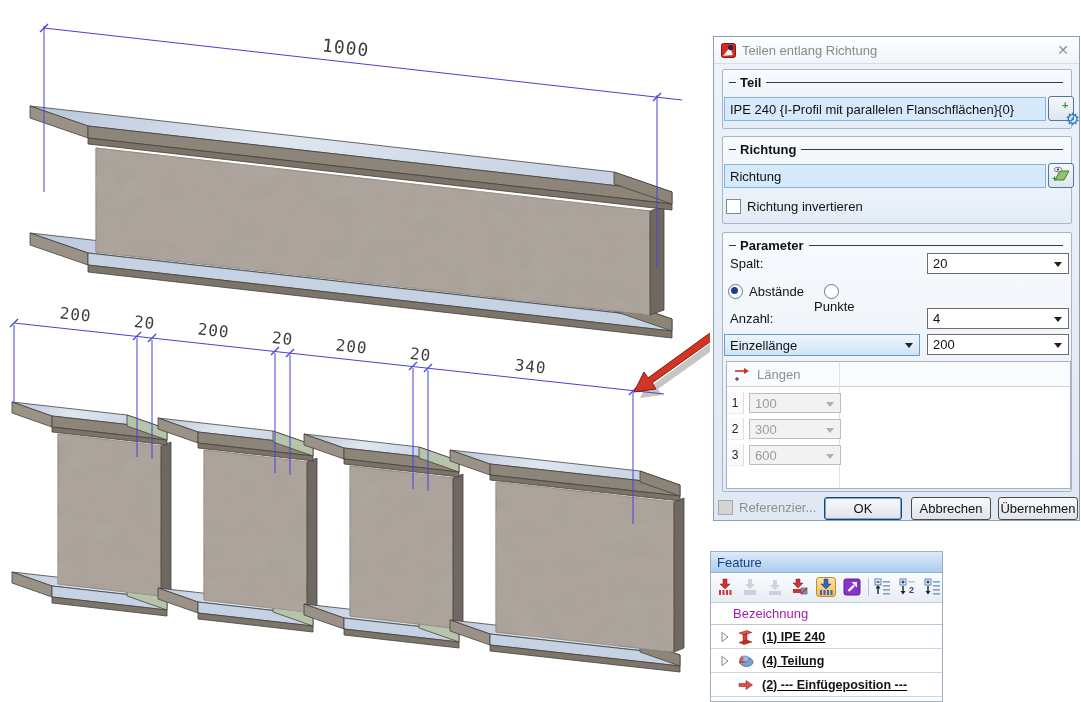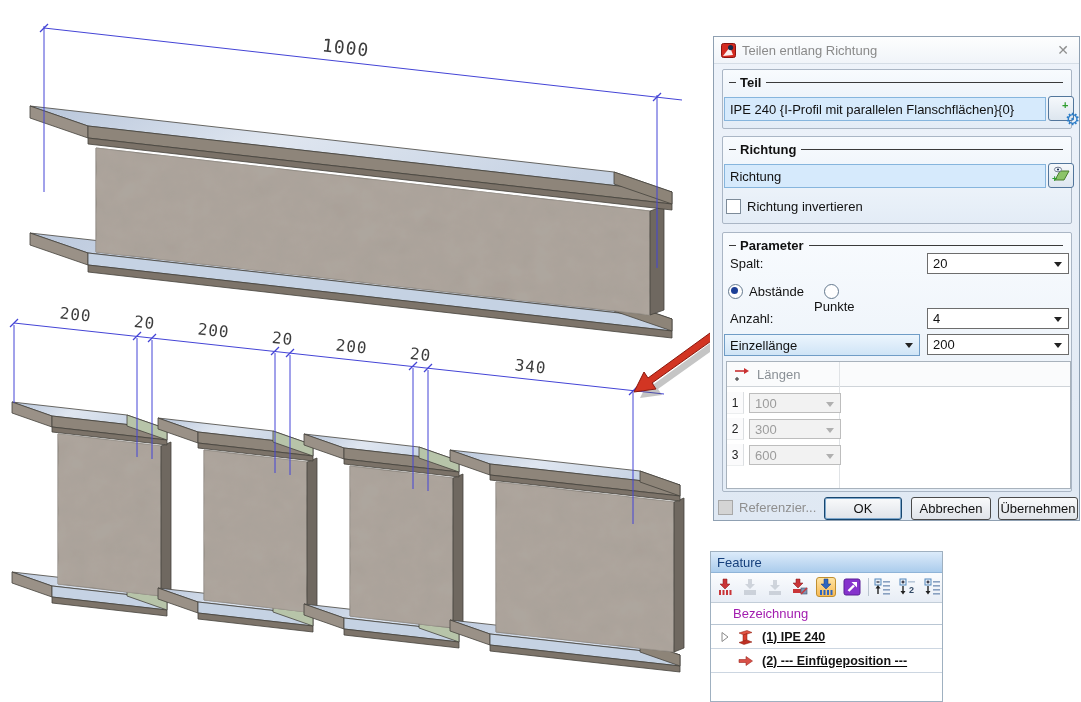--- a/index.html
+++ b/index.html
@@ -442,20 +442,32 @@
       <polygon points="3,1.5 9,6 3,10.5" fill="#fff" stroke="#8a8a8a"></polygon>
     </svg>
     <svg class="ficon" viewBox="0 0 17 16">
       <polygon points="2,4 10,1.5 15,3.5 7,6" fill="#e05545" stroke="#8a1808" stroke-width="0.5"></polygon>
       <polygon points="6,6 10,4.5 10,11 6,12.5" fill="#d8402f" stroke="#8a1808" stroke-width="0.5"></polygon>
       <polygon points="2,13.5 10,11 15,13 7,15.5" fill="#c03024" stroke="#8a1808" stroke-width="0.5"></polygon>
     </svg>
     <span class="ftext">(1) IPE 240</span>
   </div>
   <div class="frow">
+    <svg class="exp" viewBox="0 0 12 12">
+      <polygon points="3,1.5 9,6 3,10.5" fill="#fff" stroke="#8a8a8a"></polygon>
+    </svg>
+    <svg class="ficon" viewBox="0 0 17 16">
+      <ellipse cx="9.5" cy="9" rx="6.5" ry="4.5" fill="#7a9fd0" stroke="#3a5f90" stroke-width="0.7"></ellipse>
+      <ellipse cx="7.5" cy="6" rx="4.5" ry="3" fill="#9ab8e0" stroke="#3a5f90" stroke-width="0.6"></ellipse>
+      <polygon points="2.5,6.5 9,9 2,10.5" fill="#c84038"></polygon>
+      <polygon points="4,3.5 7.5,6 3.2,7" fill="#d05048"></polygon>
+    </svg>
+    <span class="ftext">(4) Teilung</span>
+  </div>
+  <div class="frow">
     <span class="exp"></span>
     <svg class="ficon" viewBox="0 0 17 16">
       <polygon points="2,6.5 9,6.5 9,3.5 15.5,8 9,12.5 9,9.5 2,9.5" fill="#d85048" stroke="#a02820" stroke-width="0.6"></polygon>
     </svg>
     <span class="ftext">(2) --- Einfügeposition ---</span>
   </div>
 </div>
 
 </div>
 

